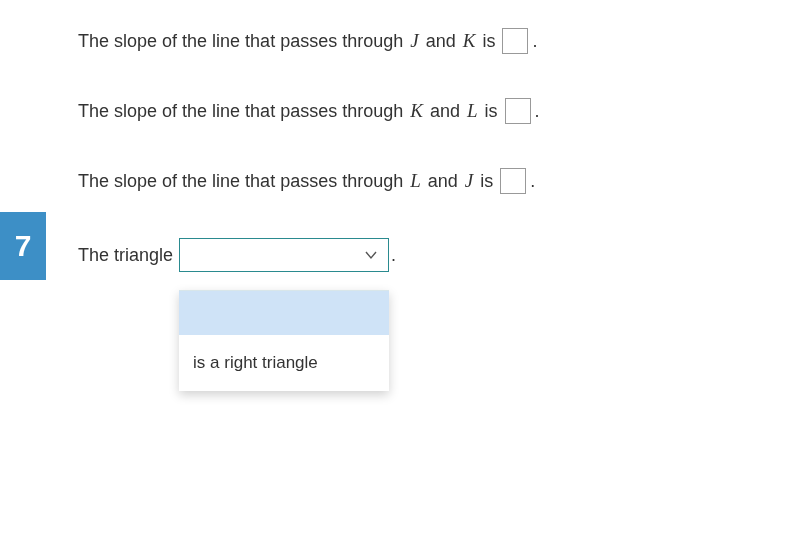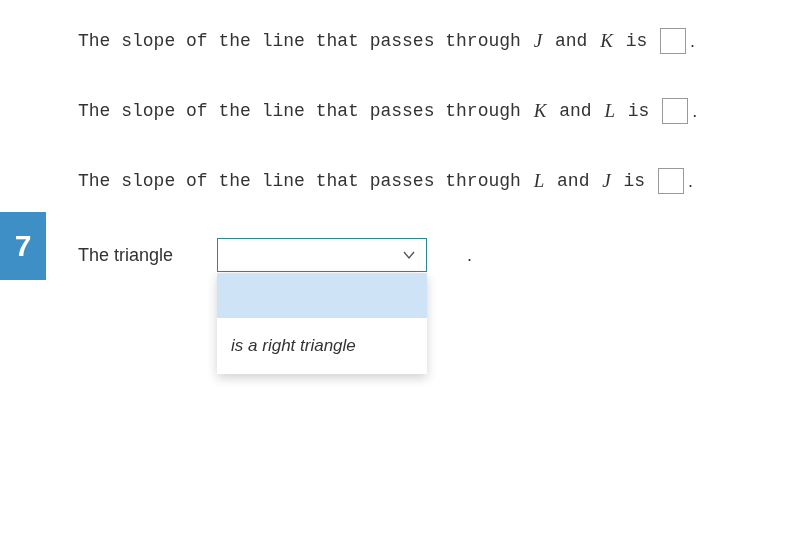--- a/index.html
+++ b/index.html
@@ -1,30 +1,30 @@
 <!DOCTYPE html>
 <html><head>
 <meta charset="utf-8">
 <style>
   * { box-sizing: border-box; margin: 0; padding: 0; }
   html, body { width: 800px; height: 533px; font-family: Arial, Helvetica, sans-serif; background: #fff; color: #333; }
   .page { position: relative; width: 800px; height: 533px; }
   .content { padding: 28px 0 0 78px; }
   .line { font-size: 18px; color: #333; margin-bottom: 44px; display: flex; align-items: center; flex-wrap: nowrap; }
-  .line span.txt { white-space: pre; font-family: Liberation Mono, monospace; }
+  .line span.txt { white-space: pre; }
   .mvar { font-family: "Times New Roman", Times, serif; font-style: italic; font-size: 19px; padding: 0 2px; }
   .ansbox { display: inline-block; width: 26px; height: 26px; border: 1px solid #999; background: #fff; margin: 0 2px; vertical-align: middle; }
   .period { margin-left: 2px; }
   .badge { position: absolute; left: 0; top: 212px; width: 46px; height: 68px; background: #3d8fc6; color: #fff; font-size: 30px; font-weight: bold; display: flex; align-items: center; justify-content: center; }
-  .tri-row { display: flex; align-items: center; font-size: 18px; margin-top: 42px; gap: 38px; }
+  .tri-row { display: flex; align-items: center; font-size: 18px; margin-top: 42px; }
   .dropdown-wrap { position: relative; display: inline-block; margin-left: 6px; }
   .dd-closed { width: 210px; height: 34px; border: 1px solid #2a8a8f; background: #fff; display: flex; align-items: center; padding: 0 10px; cursor: pointer; }
   .dd-closed .chev { margin-left: auto; }
   .chev svg { width: 14px; height: 14px; display: block; }
-  .dd-open { position: absolute; left: 0; top: 35px; width: 210px; background: #fff; border-top: 1px solid #d8e6ea; box-shadow: 0 4px 10px rgba(0,0,0,0.18); z-index: 10; font-style: italic; }
+  .dd-open { position: absolute; left: 0; top: 52px; width: 210px; background: #fff; border-top: 1px solid #d8e6ea; box-shadow: 0 4px 10px rgba(0,0,0,0.18); z-index: 10; }
   .dd-open .opt { padding: 18px 14px; font-size: 17px; color: #333; cursor: pointer; }
   .dd-open .opt.blank { height: 44px; padding: 0; }
   .dd-open .opt.highlight { background: #cfe3f7; }
   .after-dd { margin-left: 2px; }
 </style>
 </head>
 <body>
 
 <div class="page">
 

